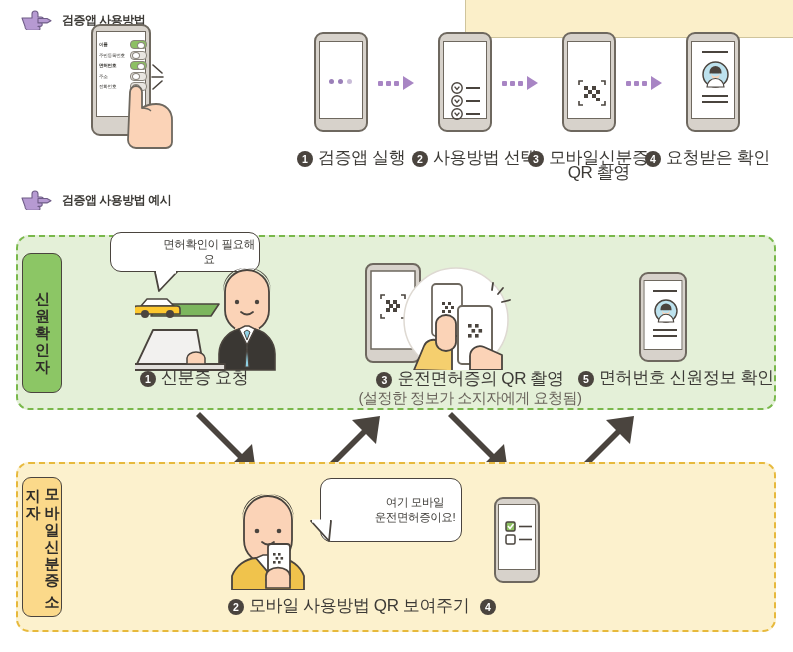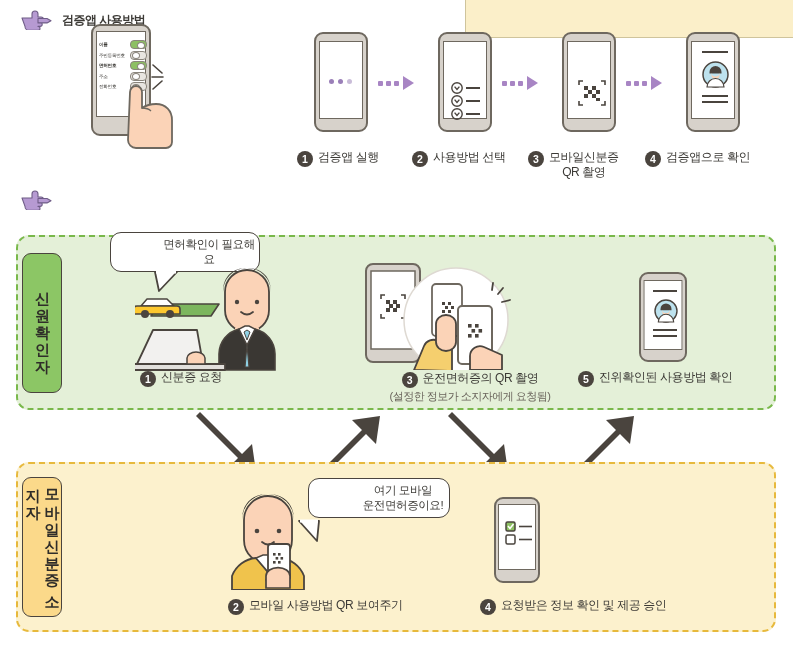--- a/index.html
+++ b/index.html
@@ -43,22 +43,22 @@
     margin-left:1px;
   }
 
   
   .steplabel{position:absolute;display:flex;align-items:flex-start;gap:5px;}
   .badge{
     width:16px;height:16px;border-radius:50%;background:#4a443e;color:#fff;
     font-size:10.5px;font-weight:bold;display:flex;align-items:center;justify-content:center;
     flex:0 0 auto;margin-top:1px;
   }
-  .steptext{font-size:12px;color:#3c3a36;line-height:15px;letter-spacing:-0.4px;white-space:pre-line;}
-  .substep{font-size:11px;color:#6a645c;letter-spacing:-0.5px;}
+  .steptext{font-size:17px;color:#3c3a36;line-height:15px;letter-spacing:-0.4px;white-space:pre-line;}
+  .substep{font-size:15px;color:#6a645c;letter-spacing:-0.5px;}
 
   
   .lane{position:absolute;box-sizing:border-box;border-radius:13px;}
   .lane-green{background:#e4f0d8;border:2px dashed #79b84b;}
   .lane-yellow{background:#fcf1cd;border:2px dashed #e7b93c;}
 
   .lane-tag{
     position:absolute;box-sizing:border-box;border-radius:9px;
     border:1.8px solid #4a443e;display:flex;align-items:center;justify-content:center;
   }
@@ -241,31 +241,32 @@
   <span class="badge">2</span>
   <span class="steptext">사용방법 선택</span>
 </div>
 <div class="steplabel" style="left:528px;top:150px;">
   <span class="badge">3</span>
   <span class="steptext" style="text-align:center;">모바일신분증
 QR 촬영</span>
 </div>
 <div class="steplabel" style="left:645px;top:150px;">
   <span class="badge">4</span>
-  <span class="steptext">검증앱으로 확인</span>
+  <span class="steptext">요청받은 확인</span>
 </div>
 
 <div class="abs heading" style="left:20px;top:190px;">
   <span class="hand-icon">
     <svg width="34" height="20" viewBox="0 0 34 20">
       <path d="M2,8 h10 v-4 a3,3 0 0 1 6,0 v3 h3 a2.5,2.5 0 0 1 0,5 h-1 a2.2,2.2 0 0 1 0,4.4 h-2
                a2,2 0 0 1 0,4 h-9 a4,4 0 0 1 -4,-4 z" fill="#b69ad2" stroke="#6e5c86" stroke-width="1.1" stroke-linejoin="round"></path>
       <path d="M18,8.5 h9 l4,2.2 l-4,2.2 h-9 z" fill="#b69ad2" stroke="#6e5c86" stroke-width="1.1" stroke-linejoin="round"></path>
     </svg>
   </span>
+  <span class="htext">검증앱 사용방법 예시</span>
 </div>
 
 <div class="abs lane lane-green" style="left:16px;top:235px;width:760px;height:175px;"></div>
 <div class="abs lane-tag tag-green" style="left:22px;top:253px;width:40px;height:140px;">
   <span>신원확인자</span>
 </div>
 
 <div class="bubble" style="left:110px;top:232px;width:150px;height:40px;">
   <span>면허확인이 필요해요</span>
   <svg class="abs" style="left:42px;top:38px;" width="30" height="22">
@@ -380,42 +381,42 @@
 </div>
 <div class="abs" style="left:355px;top:370px;width:230px;text-align:center;">
   <div style="display:inline-flex;align-items:flex-start;gap:5px;">
     <span class="badge">3</span>
     <span class="steptext">운전면허증의 QR 촬영</span>
   </div>
   <div class="substep" style="margin-top:1px;">(설정한 정보가 소지자에게 요청됨)</div>
 </div>
 <div class="steplabel" style="left:578px;top:370px;">
   <span class="badge">5</span>
-  <span class="steptext">진위확인된 사용방법 확인</span>
+  <span class="steptext">면허번호 신원정보 확인</span>
 </div>
 
 <svg class="abs bigarrow" style="left:196px;top:406px;" width="80" height="72">
   <path d="M6,6 L48,48 L58,38 L62,66 L34,62 L44,52 L2,10 Z" fill="#4a443e" transform="translate(-2,0)"></path>
 </svg>
 <svg class="abs bigarrow" style="left:318px;top:406px;" width="80" height="72">
   <path d="M2,66 L44,24 L34,14 L62,10 L58,38 L48,28 L6,70 Z" fill="#4a443e"></path>
 </svg>
 <svg class="abs bigarrow" style="left:448px;top:406px;" width="80" height="72">
   <path d="M6,6 L48,48 L58,38 L62,66 L34,62 L44,52 L2,10 Z" fill="#4a443e" transform="translate(-2,0)"></path>
 </svg>
 <svg class="abs bigarrow" style="left:572px;top:406px;" width="80" height="72">
   <path d="M2,66 L44,24 L34,14 L62,10 L58,38 L48,28 L6,70 Z" fill="#4a443e"></path>
 </svg>
 
 <div class="abs lane lane-yellow" style="left:16px;top:462px;width:760px;height:170px;"></div>
 <div class="abs lane-tag tag-yellow" style="left:22px;top:477px;width:40px;height:140px;">
   <span>모바일신분증 소지자</span>
 </div>
 
-<div class="bubble" style="left:308px;top:478px;width:142px;height:40px;">
+<div class="bubble" style="left:320px;top:478px;width:142px;height:64px;">
   <span>여기 모바일
 운전면허증이요!</span>
   <svg class="abs" style="left:-22px;top:40px;" width="34" height="24">
     <path d="M32,2 L12,2 L30,22 Z" fill="#ffffff" stroke="#4a443e" stroke-width="1.8" stroke-linejoin="round"></path>
     <path d="M31,2 L13,2" stroke="#ffffff" stroke-width="3"></path>
   </svg>
 </div>
 
 <svg class="abs" style="left:222px;top:486px;" width="120" height="104">
   <path d="M22,34 a24,24 0 0 1 48,0 v20 a24,24 0 0 1 -48,0 z" fill="#fbd3b7" stroke="#4a443e" stroke-width="1.8"></path>
@@ -450,14 +451,13 @@
     <path d="M14,18.5 h13" stroke="#4a443e" stroke-width="1.6"></path>
   </svg>
 </div>
 
 <div class="steplabel" style="left:228px;top:598px;">
   <span class="badge">2</span>
   <span class="steptext">모바일 사용방법 QR 보여주기</span>
 </div>
 <div class="steplabel" style="left:480px;top:598px;">
   <span class="badge">4</span>
-  <span class="steptext">요청받은 정보 확인 및 제공 승인</span>
 </div>
 
 </body></html>

